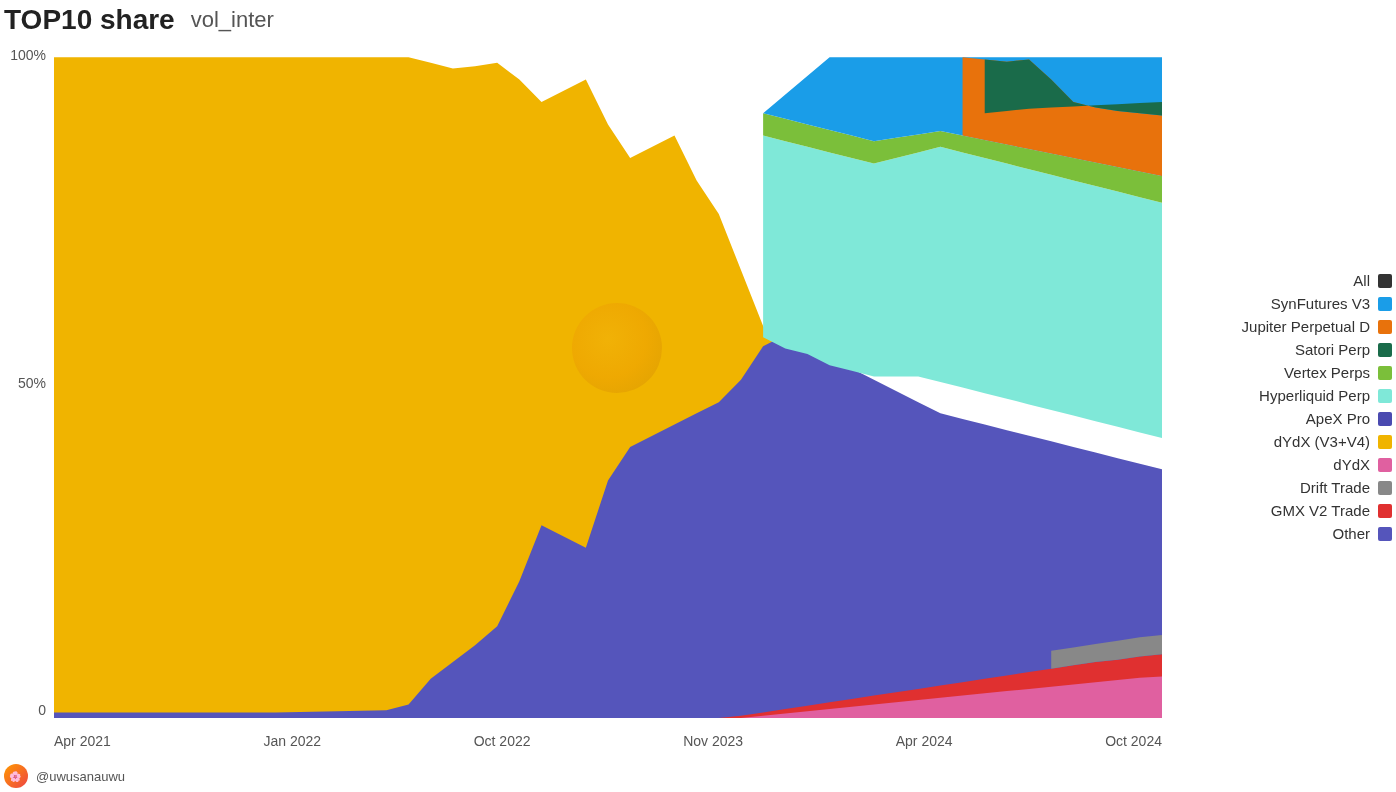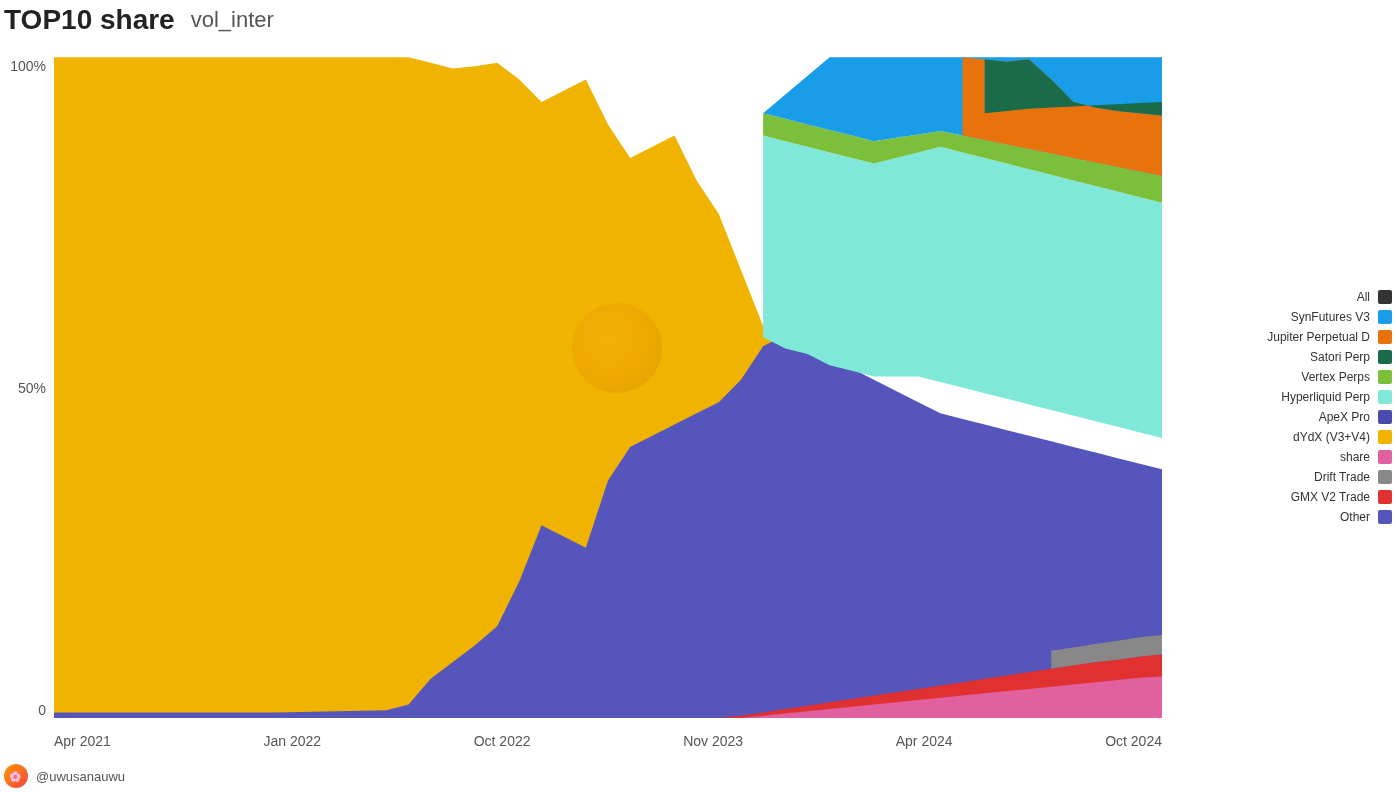--- a/index.html
+++ b/index.html
@@ -40,21 +40,21 @@
     }
     .chart-left {
       display: flex;
       flex: 1;
       flex-direction: column;
       position: relative;
     }
     .y-labels {
       position: absolute;
       left: 0;
-      top: 12px;
+      top: 1px;
       bottom: 40px;
       width: 50px;
       display: flex;
       flex-direction: column;
       justify-content: space-between;
       align-items: flex-end;
       padding-right: 8px;
       gap: 14px;
     }
     .y-label {
@@ -94,21 +94,21 @@
       gap: 6px;
       padding-top: 10px;
     }
     .legend-item {
       display: flex;
       align-items: center;
       justify-content: flex-end;
       gap: 8px;
     }
     .legend-label {
-      font-size: 12px;
+      font-size: 15px;
       color: #333;
       text-align: right;
     }
     .legend-swatch {
       width: 14px;
       height: 14px;
       border-radius: 2px;
       flex-shrink: 0;
     }
     .footer {
@@ -347,21 +347,21 @@
       </div>
       <div class="legend-item">
         <span class="legend-label">ApeX Pro</span>
         <div class="legend-swatch" style="background:#4a4ab0;"></div>
       </div>
       <div class="legend-item">
         <span class="legend-label">dYdX (V3+V4)</span>
         <div class="legend-swatch" style="background:#f0b400;"></div>
       </div>
       <div class="legend-item">
-        <span class="legend-label">share</span>
+        <span class="legend-label">dYdX</span>
         <div class="legend-swatch" style="background:#e060a0;"></div>
       </div>
       <div class="legend-item">
         <span class="legend-label">Drift Trade</span>
         <div class="legend-swatch" style="background:#888888;"></div>
       </div>
       <div class="legend-item">
         <span class="legend-label">GMX V2 Trade</span>
         <div class="legend-swatch" style="background:#e03030;"></div>
       </div>

